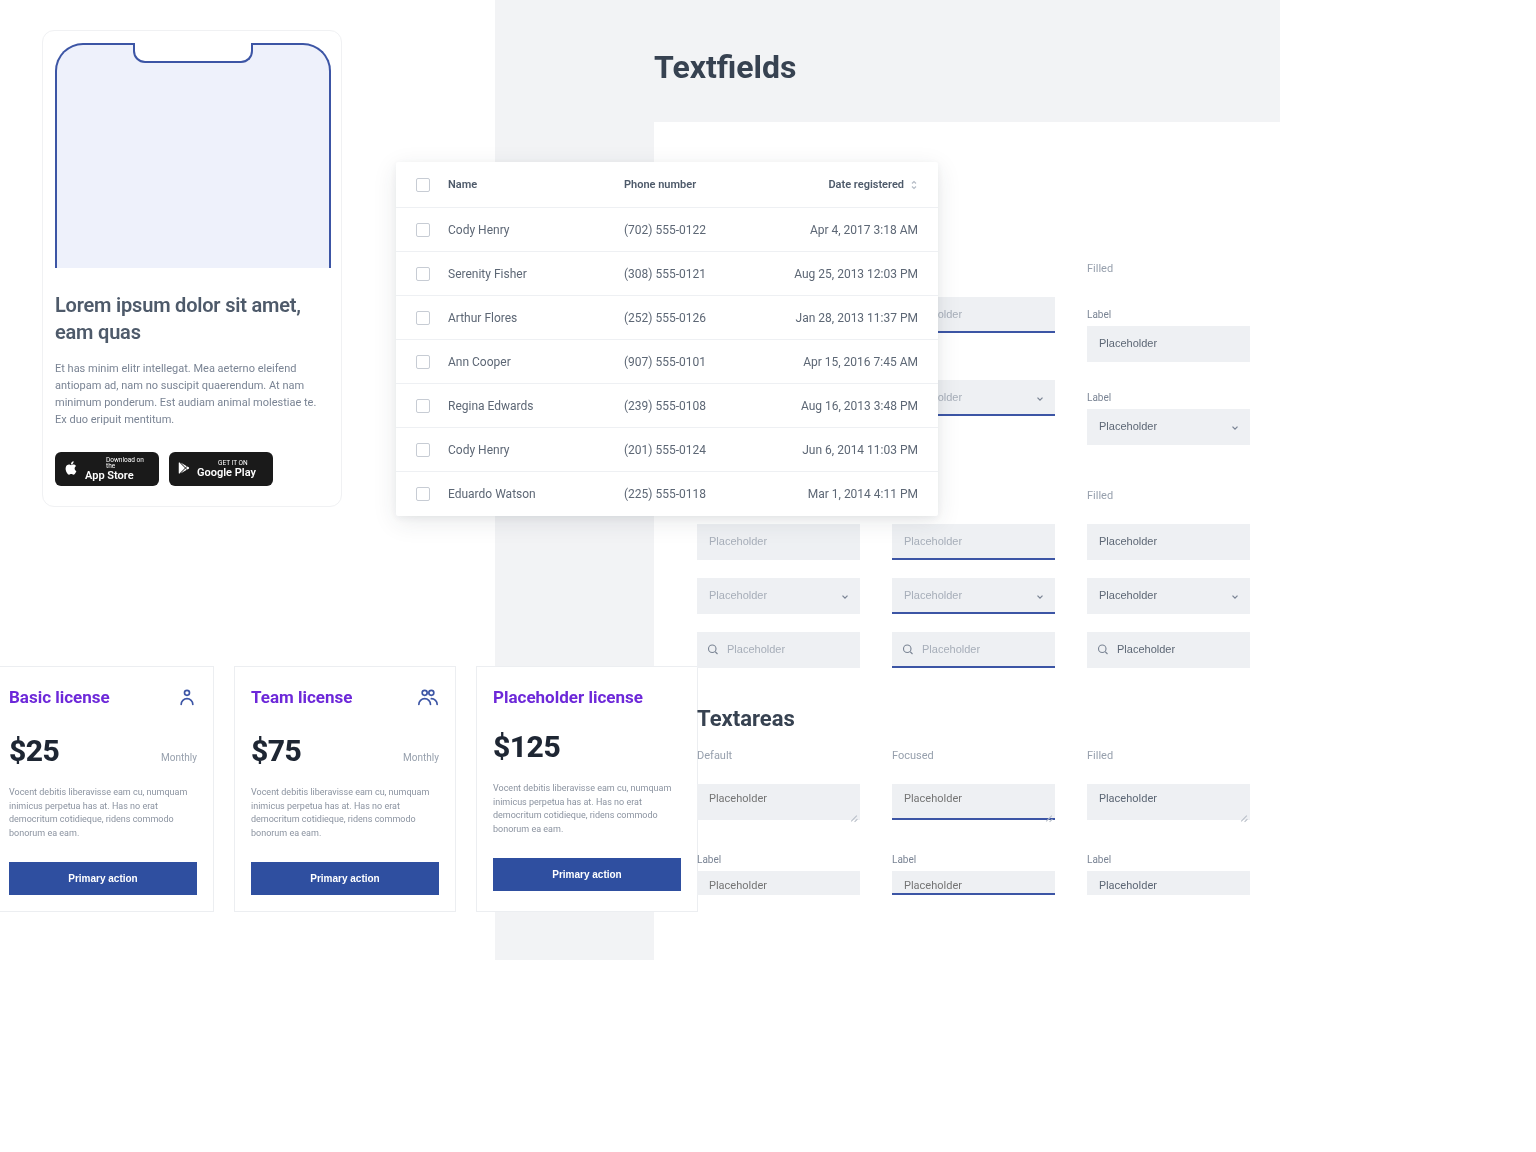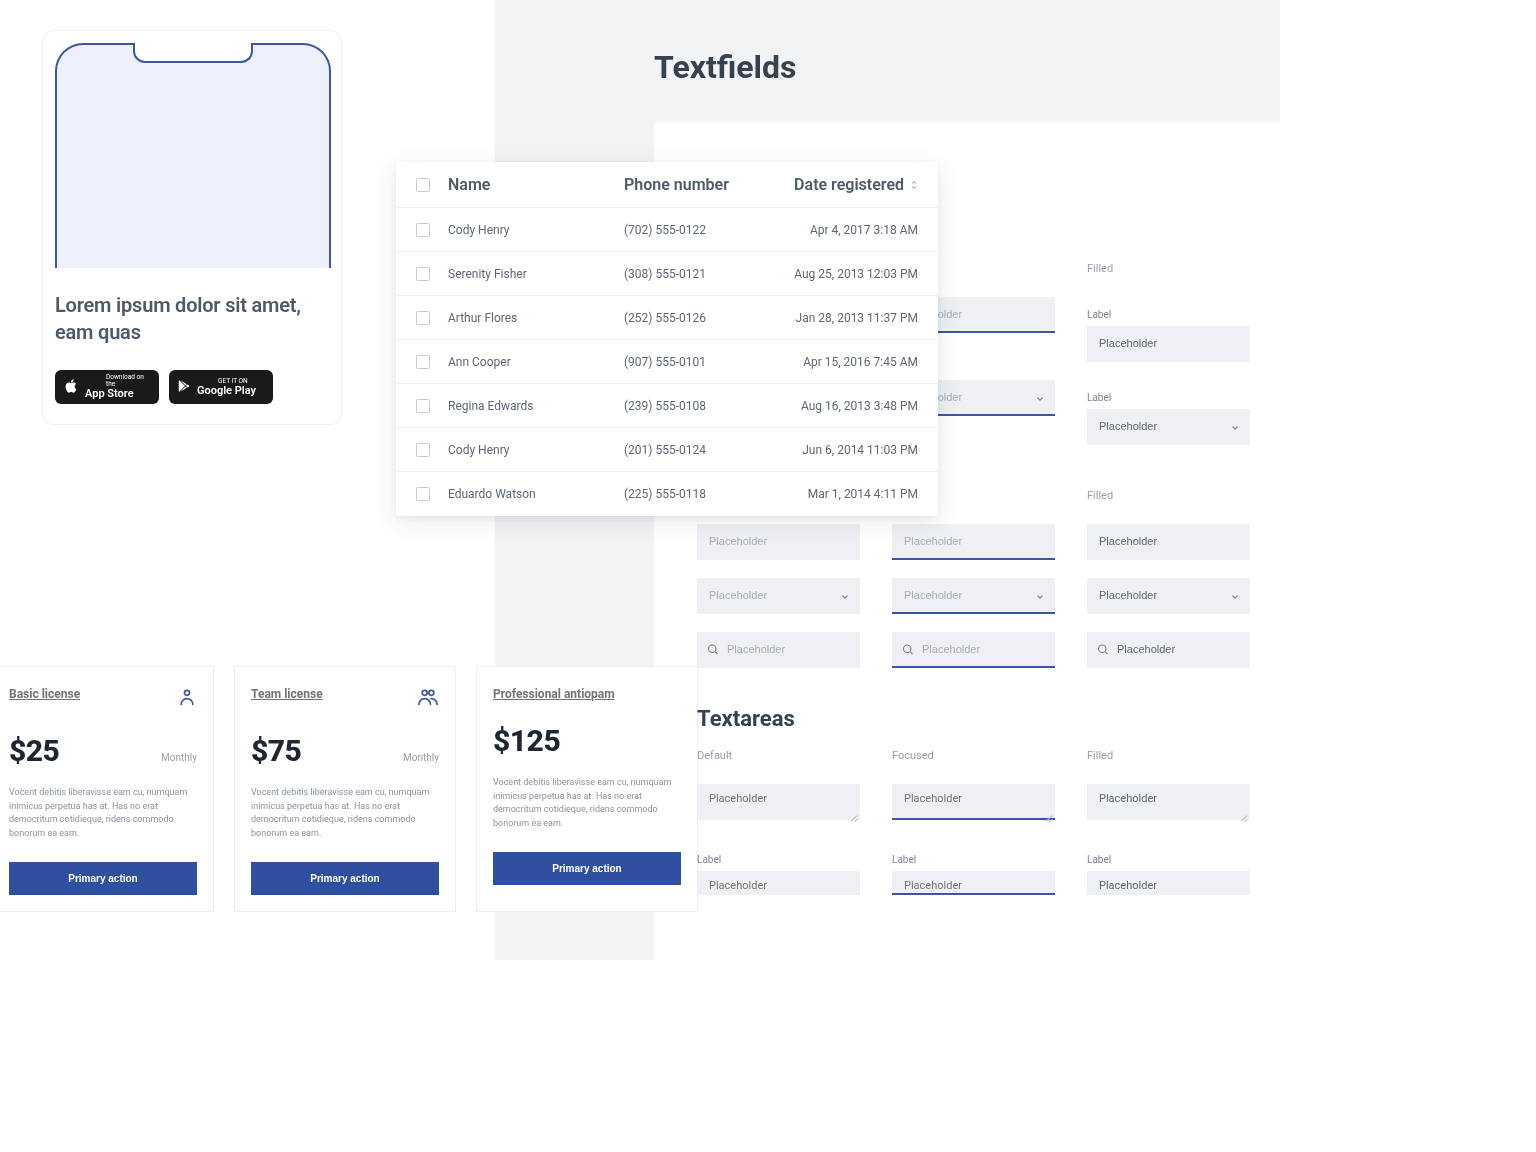--- a/index.html
+++ b/index.html
@@ -128,24 +128,23 @@
   background: #fff;
   border: 1px solid #eceef1;
   padding: 20px 16px 16px 16px;
 }
 .pricing-head {
   display: flex;
   justify-content: space-between;
   align-items: flex-start;
 }
 .pricing-title {
-  font-size: 12px;
+  font-size: 17px;
   font-weight: 700;
-  color: #737373;
-  text-decoration: underline;
+  color: #6d28d9;
 }
 .pricing-icon {
   color: #3c55a5;
 }
 .pricing-price-row {
   display: flex;
   align-items: baseline;
   justify-content: space-between;
   margin-top: 22px;
 }
@@ -281,21 +280,21 @@
   background: #fff;
   box-shadow: 0 6px 24px rgba(40,48,60,0.10), 0 2px 6px rgba(40,48,60,0.06);
   border-radius: 2px;
 }
 .dt-head, .dt-row {
   display: flex;
   align-items: center;
   padding: 0 20px;
   border-bottom: 1px solid #eef0f3;
 }
-.dt-head { height: 46px; font-size: 16px; font-weight: 600; color: #4e5a6a; }
+.dt-head { height: 46px; font-size: 11px; font-weight: 600; color: #4e5a6a; }
 .dt-row { height: 44px; font-size: 12px; color: #5d6775; }
 .dt-row:last-child { border-bottom: none; }
 .dt-cb { width: 32px; }
 .dt-cb-box {
   width: 14px;
   height: 14px;
   border: 1.5px solid #c7ccd4;
   border-radius: 2px;
   cursor: pointer;
 }
@@ -310,20 +309,21 @@
 <div class="right-bg"></div>
 <div class="textfield-panel"></div>
 
 <div class="section-title">Textfields</div>
 
 <div class="mobile-card">
   <div class="phone-frame">
     <div class="phone-notch"></div>
   </div>
   <h2>Lorem ipsum dolor sit amet, eam quas</h2>
+  <p>Et has minim elitr intellegat. Mea aeterno eleifend antiopam ad, nam no suscipit quaerendum. At nam minimum ponderum. Est audiam animal molestiae te. Ex duo eripuit mentitum.</p>
   <div class="store-badges">
     <div class="store-badge">
       <span class="store-icon">
         <svg width="16" height="16" viewBox="0 0 24 24" fill="#fff">
             <path d="M18.71 19.5c-.83 1.24-1.71 2.45-3.05 2.47-1.34.03-1.77-.79-3.29-.79-1.53 0-2 .77-3.27.82-1.31.05-2.3-1.32-3.14-2.53C4.25 17 2.94 12.45 4.7 9.39c.87-1.52 2.43-2.48 4.12-2.51 1.28-.02 2.5.87 3.29.87.78 0 2.26-1.07 3.81-.91.65.03 2.47.26 3.64 1.98-.09.06-2.17 1.28-2.15 3.81.03 3.02 2.65 4.03 2.68 4.04-.03.07-.42 1.44-1.38 2.83M13 3.5c.73-.83 1.94-1.46 2.94-1.5.13 1.17-.34 2.35-1.04 3.19-.69.85-1.83 1.51-2.95 1.42-.15-1.15.41-2.35 1.05-3.11z"></path>
           </svg>
       </span>
       <div class="store-text">
         <span class="store-small">Download on the</span>
         <span class="store-big">App Store</span>
@@ -377,21 +377,21 @@
     <div class="pricing-price-row">
       <span class="pricing-price">$75</span>
       <span class="pricing-period">Monthly</span>
     </div>
     <p class="pricing-desc">Vocent debitis liberavisse eam cu, numquam inimicus perpetua has at. Has no erat democritum cotidieque, ridens commodo bonorum ea eam.</p>
     <button class="pricing-btn">Primary action</button>
   </div>
 
   <div class="pricing-card">
     <div class="pricing-head">
-      <span class="pricing-title">Professional antiopam</span>
+      <span class="pricing-title">Placeholder license</span>
     </div>
     <div class="pricing-price-row">
       <span class="pricing-price">$125</span>
     </div>
     <p class="pricing-desc">Vocent debitis liberavisse eam cu, numquam inimicus perpetua has at. Has no erat democritum cotidieque, ridens commodo bonorum ea eam.</p>
     <button class="pricing-btn">Primary action</button>
   </div>
 </div>
 
 <div class="tf-grid">

